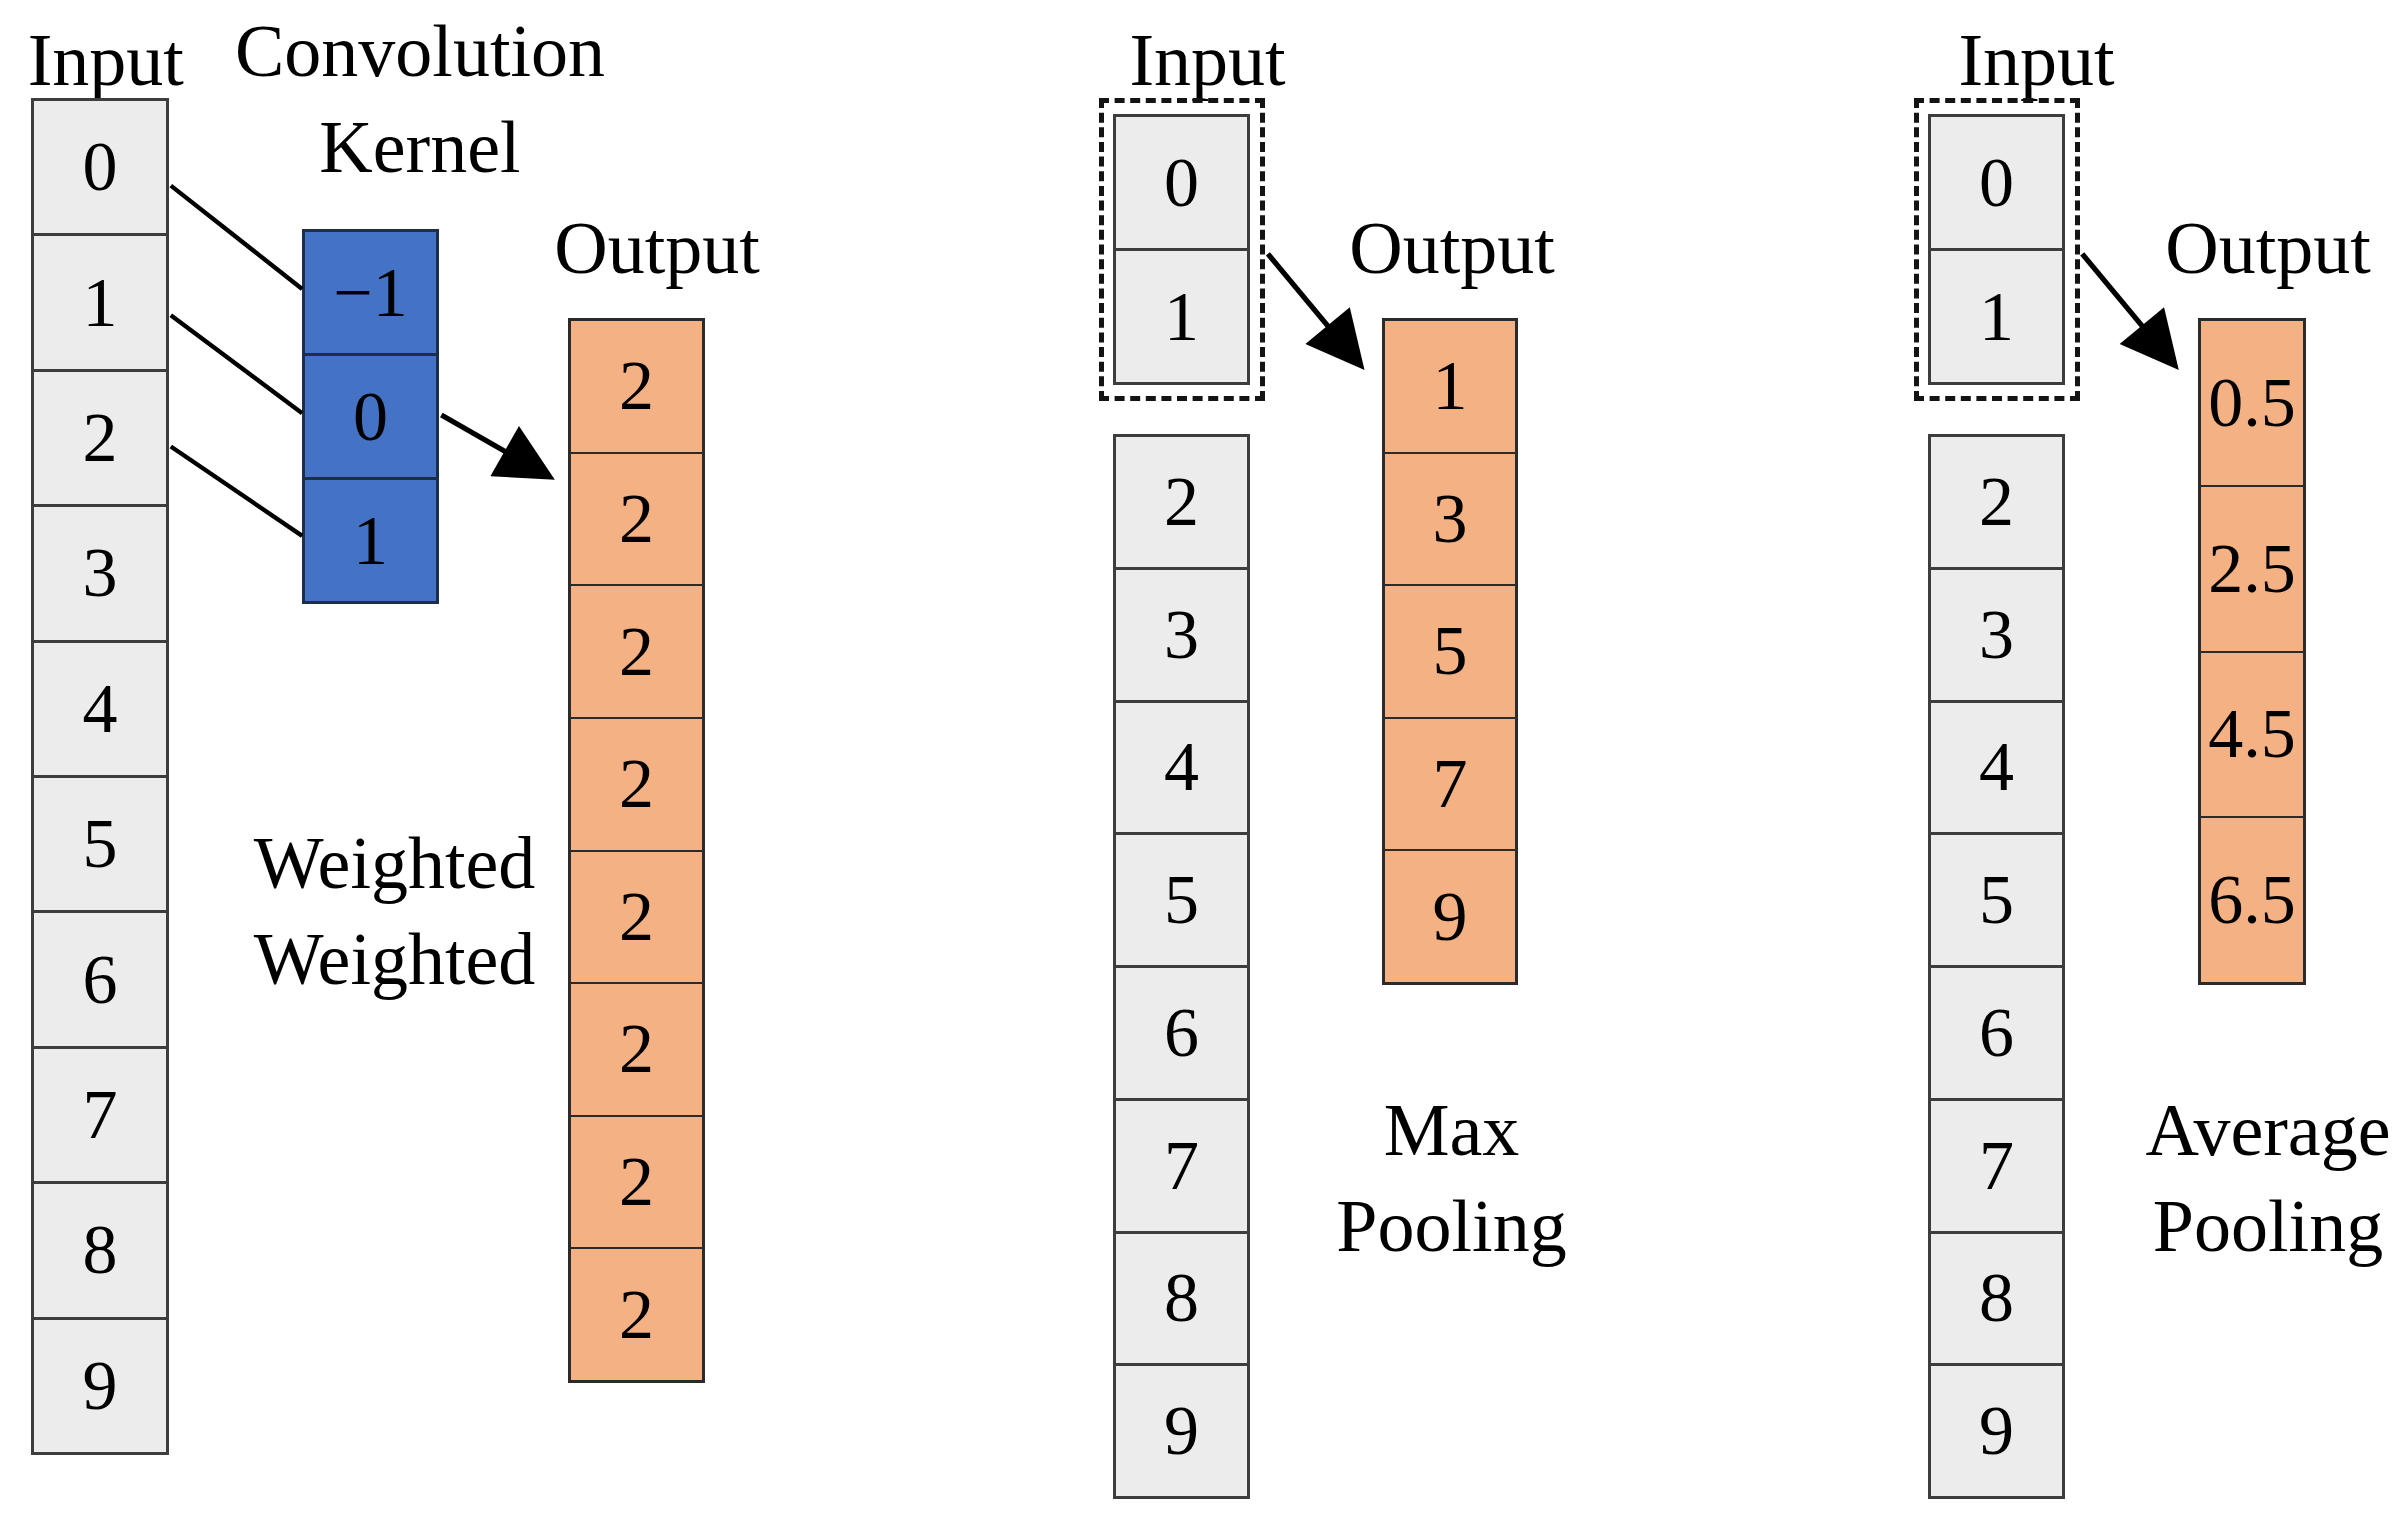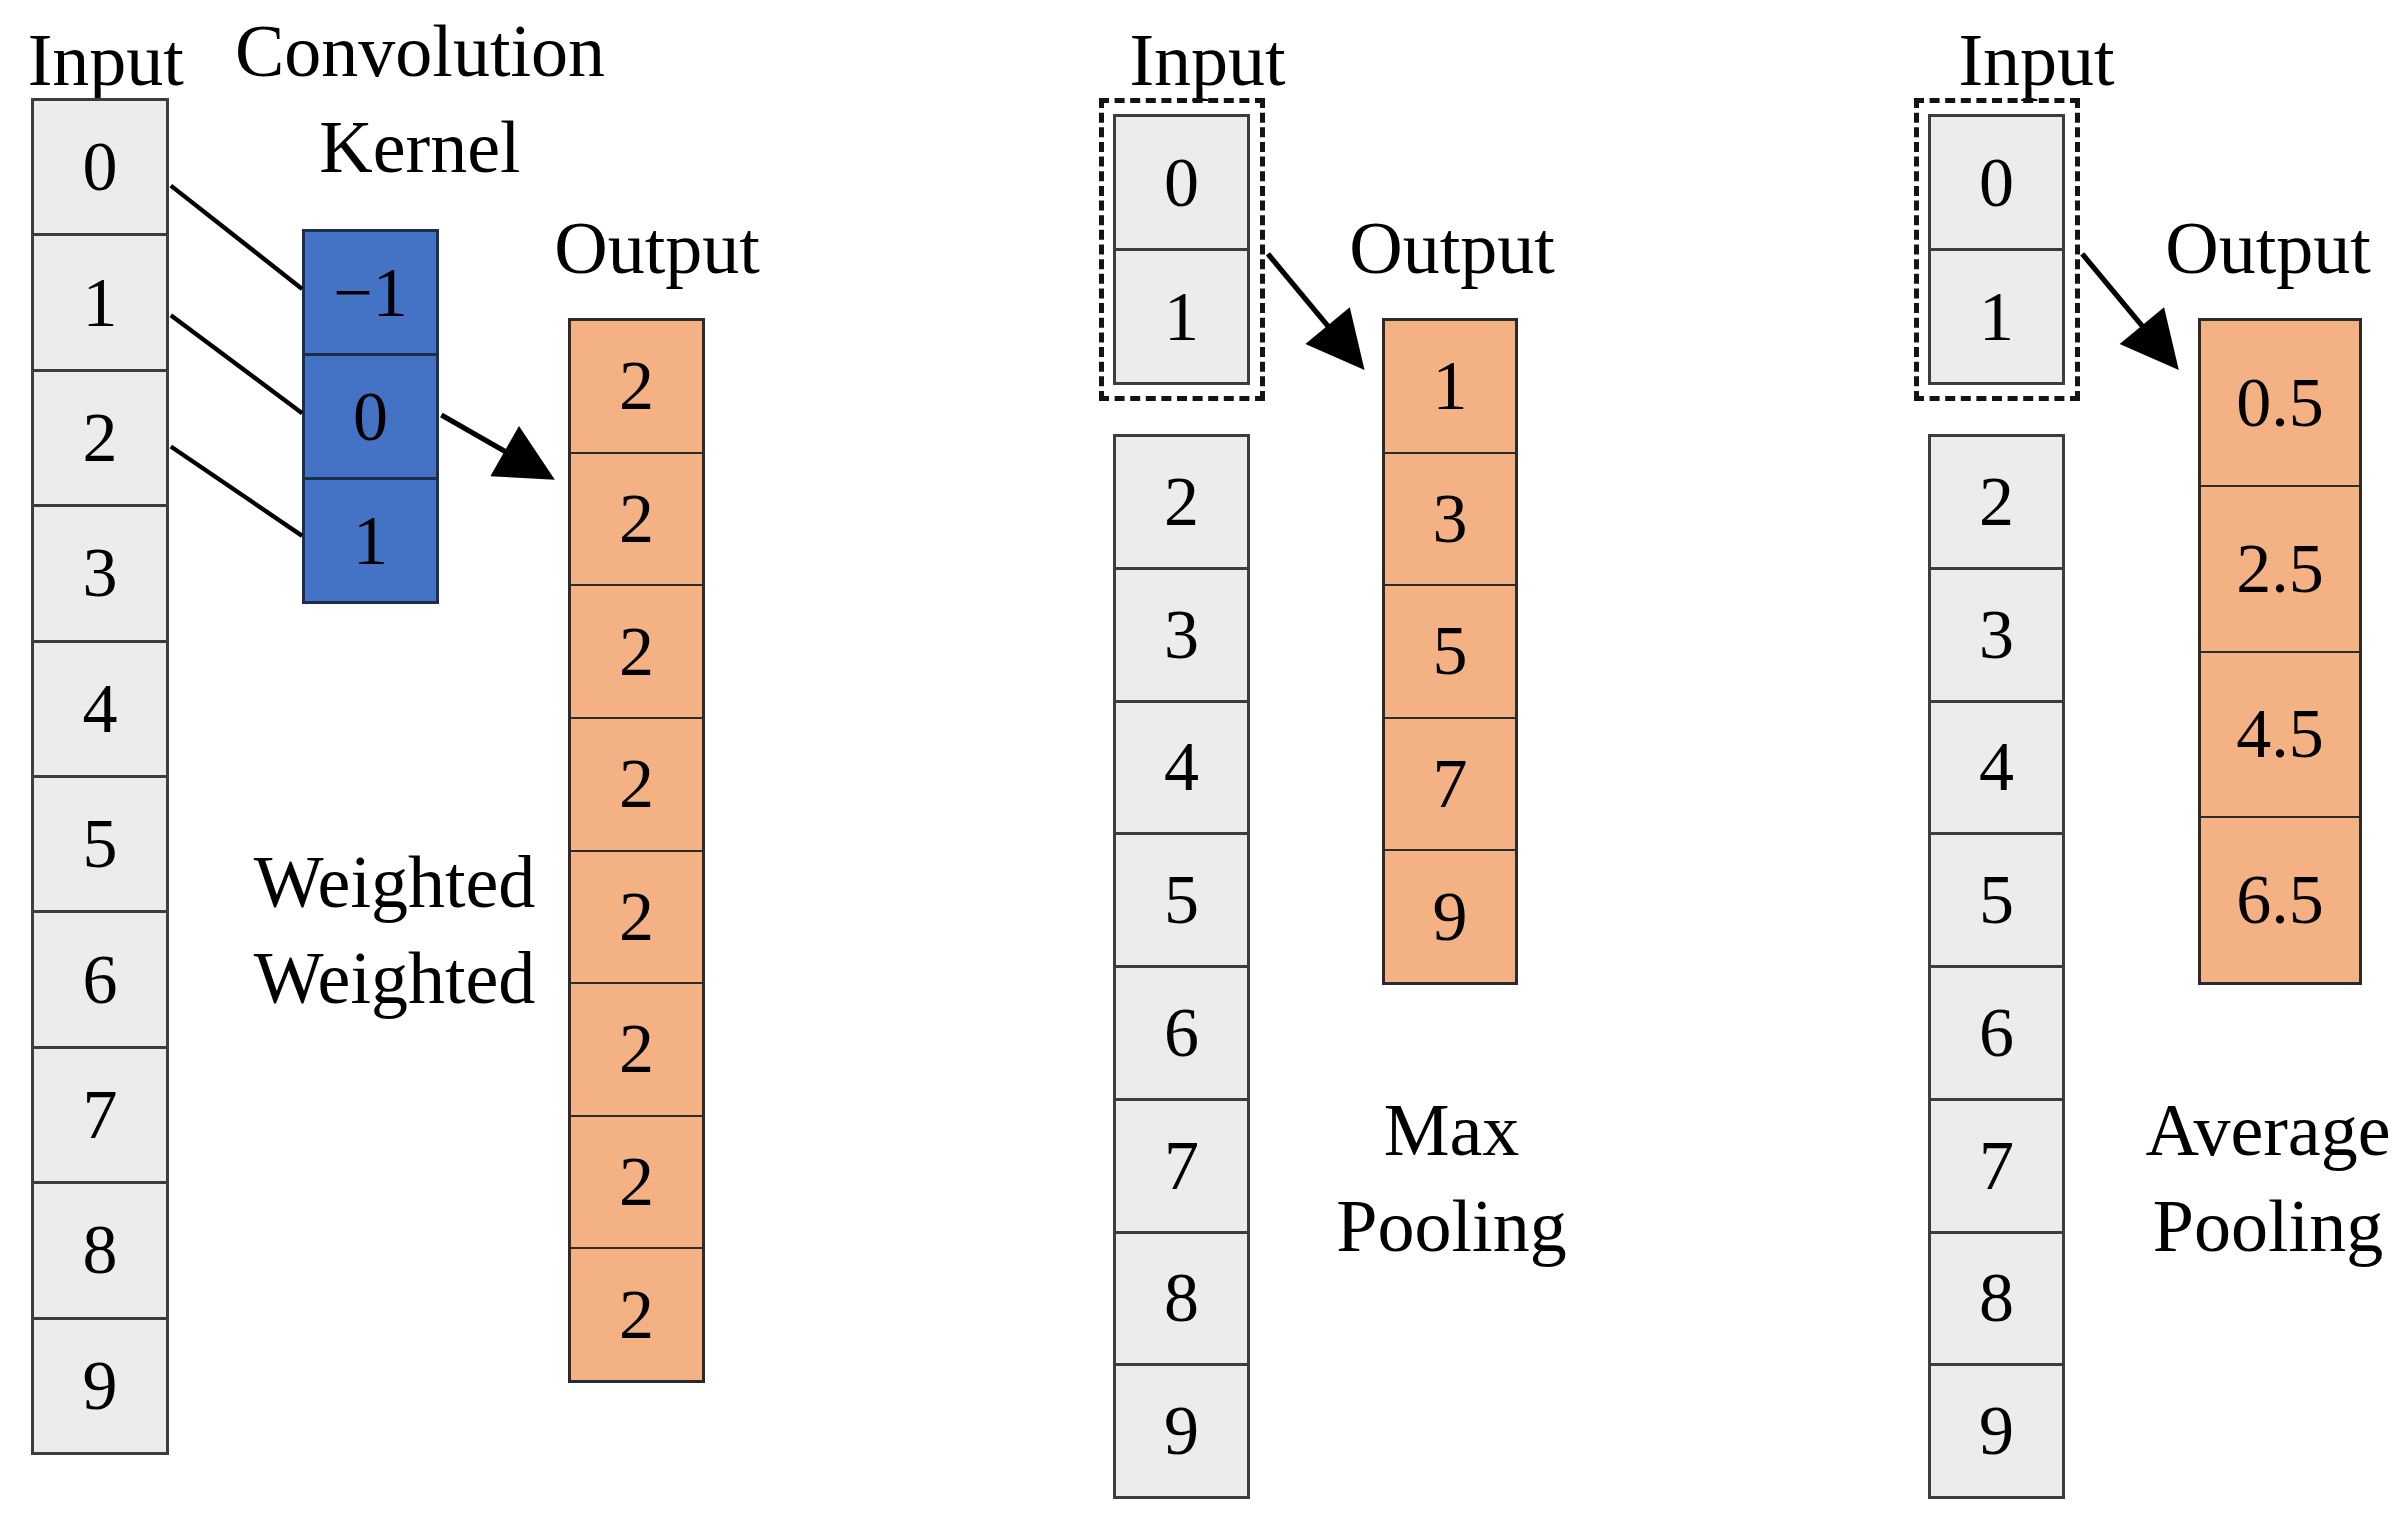--- a/index.html
+++ b/index.html
@@ -52,42 +52,42 @@
     border:5.3px dashed #141414;
     box-sizing:border-box;
     background:transparent;
   }
   #overlay{position:absolute;left:0;top:0;pointer-events:none;}
 
   
   #conv-input-label   {left:8.8px;   top:12.3px;  width:194px;}
   #conv-kernel-label  {left:217px;  top:3px;  width:406px;}
   #conv-output-label  {left:529px;  top:200px; width:256px;}
-  #conv-op-label      {left:200px;  top:834px; width:389px;}
+  #conv-op-label      {left:200px;  top:815px; width:389px;}
   #conv-input         {left:31px;   top:98px; width:138px; height:1357px;}
   #conv-kernel        {left:302px;  top:229px; width:137px; height:375px;}
   #conv-output        {left:568px;  top:318px; width:137px; height:1065px;}
 
   
   #max-input-label    {left:1114px; top:12.3px;   width:187px;}
   #max-output-label   {left:1324px; top:200px;  width:256px;}
   #max-op-label       {left:1305px; top:1082px; width:293px;}
   #max-window         {left:1099px; top:98px;  width:166px; height:303px;}
   #max-input-win      {left:1113px; top:114px;  width:137px; height:271px;}
   #max-input-rest     {left:1113px; top:434px;  width:137px; height:1065px;}
   #max-output         {left:1382px; top:318px;  width:136px; height:667px;}
 
   
   #avg-input-label    {left:1943px; top:12.3px;   width:187px;}
   #avg-output-label   {left:2140px; top:200px;  width:256px;}
   #avg-op-label       {left:2091px; top:1082px; width:354px;}
   #avg-window         {left:1914px; top:98px;  width:166px; height:303px;}
   #avg-input-win      {left:1928px; top:114px;  width:137px; height:271px;}
   #avg-input-rest     {left:1928px; top:434px;  width:137px; height:1065px;}
-  #avg-output         {left:2198px; top:318px;  width:164px; height:667px;}
+  #avg-output         {left:2198px; top:318px;  width:108px; height:667px;}
 </style>
 </head>
 <body>
 
 <div id="canvas">
 
   <div class="label" id="conv-input-label">Input</div>
 
   <div class="label" id="conv-kernel-label">
     <div>Convolution</div>

